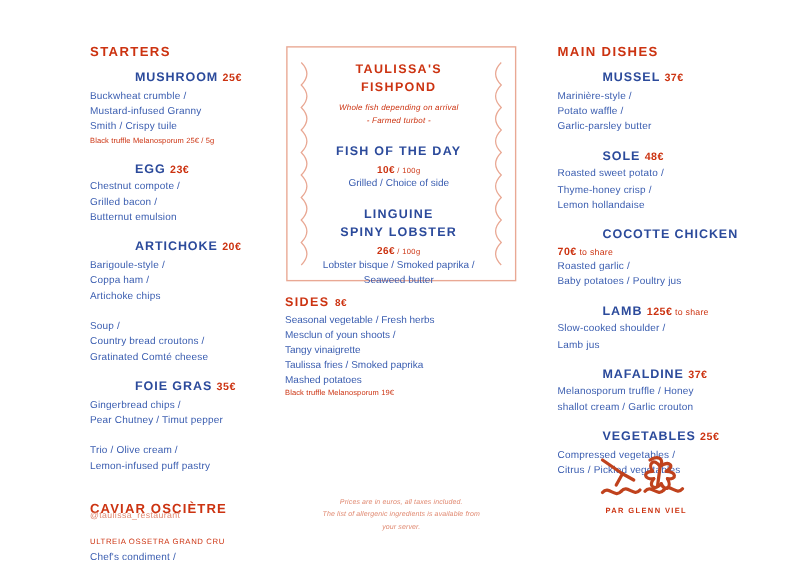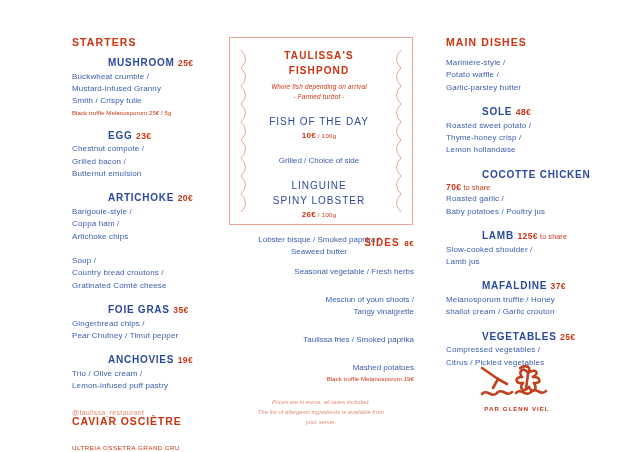--- a/index.html
+++ b/index.html
@@ -94,41 +94,41 @@
   }
   .fp-title{
     color:#cc3311;font-weight:bold;font-size:10px;
     letter-spacing:1.1px;line-height:1.5;
   }
   .fp-sub{
     color:#cc3311;font-size:6.4px;font-style:italic;
     line-height:1.6;margin-top:4px;letter-spacing:.2px;
   }
   .fp-dish{
-    font-weight:normal;font-size:10px;color:#2b4a9b;
+    font-weight:bold;font-size:10px;color:#2b4a9b;
     letter-spacing:1px;line-height:1.45;margin-top:12px;
   }
   .fp-price{
     color:#cc3311;font-weight:bold;font-size:8px;
     letter-spacing:.3px;margin-top:2px;
   }
   .fp-desc{
-    font-size:8px;color:#3a5db0;line-height:1.5;margin-top:15px;
+    font-size:8px;color:#3a5db0;line-height:1.5;margin-top:1px;
   }
 
   
   .sides{
     position:absolute;left:228px;top:232px;width:186px;
-    text-align:right;
+    text-align:left;
   }
   .sides-title{
     color:#cc3311;font-weight:bold;font-size:10px;letter-spacing:1.1px;
   }
   .sides-item{
-    font-size:8px;color:#3a5db0;line-height:1.5;margin-top:16px;
+    font-size:8px;color:#3a5db0;line-height:1.5;margin-top:0;
   }
   .sides-supp{
     font-size:6px;color:#cc3311;margin-top:2px;letter-spacing:.1px;
   }
 
   
   .handle{
     position:absolute;left:72px;top:409px;
     font-size:7px;color:#e08a72;letter-spacing:.3px;
   }
@@ -167,21 +167,20 @@
           <div class="desc">Barigoule-style /<br>Coppa ham /<br>Artichoke chips</div>
         </div>
         <div class="dish">
           <div class="desc">Soup /<br>Country bread croutons /<br>Gratinated Comté cheese</div>
         </div>
         <div class="dish">
           <div class="dish-head">FOIE GRAS <span class="price">35€</span></div>
           <div class="desc">Gingerbread chips /<br>Pear Chutney / Timut pepper</div>
         </div>
         <div class="dish">
-          <div class="dish-head">ANCHOVIES <span class="price">19€</span></div>
           <div class="desc">Trio / Olive cream /<br>Lemon-infused puff pastry</div>
         </div>
       </div>
 
     <div class="gap"></div>
 
     <div>
       <div class="caviar-title">CAVIAR OSCIÈTRE</div>
       <div class="subtitle-red">ULTREIA OSSETRA GRAND CRU</div>
       <div class="desc multiline">Chef's condiment /<br>Homemade blinis</div>
@@ -222,20 +221,21 @@
         <div class="sides-item">Taulissa fries / Smoked paprika</div>
         <div class="sides-item">Mashed potatoes</div>
         <div class="sides-supp">Black truffle Melanosporum 19€</div>
       </div>
   </div>
 
   <div class="col-right">
     <div class="section-title">MAIN DISHES</div>
     <div id="mains-list">
         <div class="dish">
+          <div class="dish-head">MUSSEL <span class="price">37€</span></div>
           <div class="desc">Marinière-style /<br>Potato waffle /<br>Garlic-parsley butter</div>
         </div>
         <div class="dish">
           <div class="dish-head">SOLE <span class="price">48€</span></div>
           <div class="desc">Roasted sweet potato /<br>Thyme-honey crisp /<br>Lemon hollandaise</div>
         </div>
         <div class="dish">
           <div class="dish-head">COCOTTE CHICKEN</div>
           <div class="price-line">70€<span class="price-note"> to share</span></div>
           <div class="desc">Roasted garlic /<br>Baby potatoes / Poultry jus</div>

